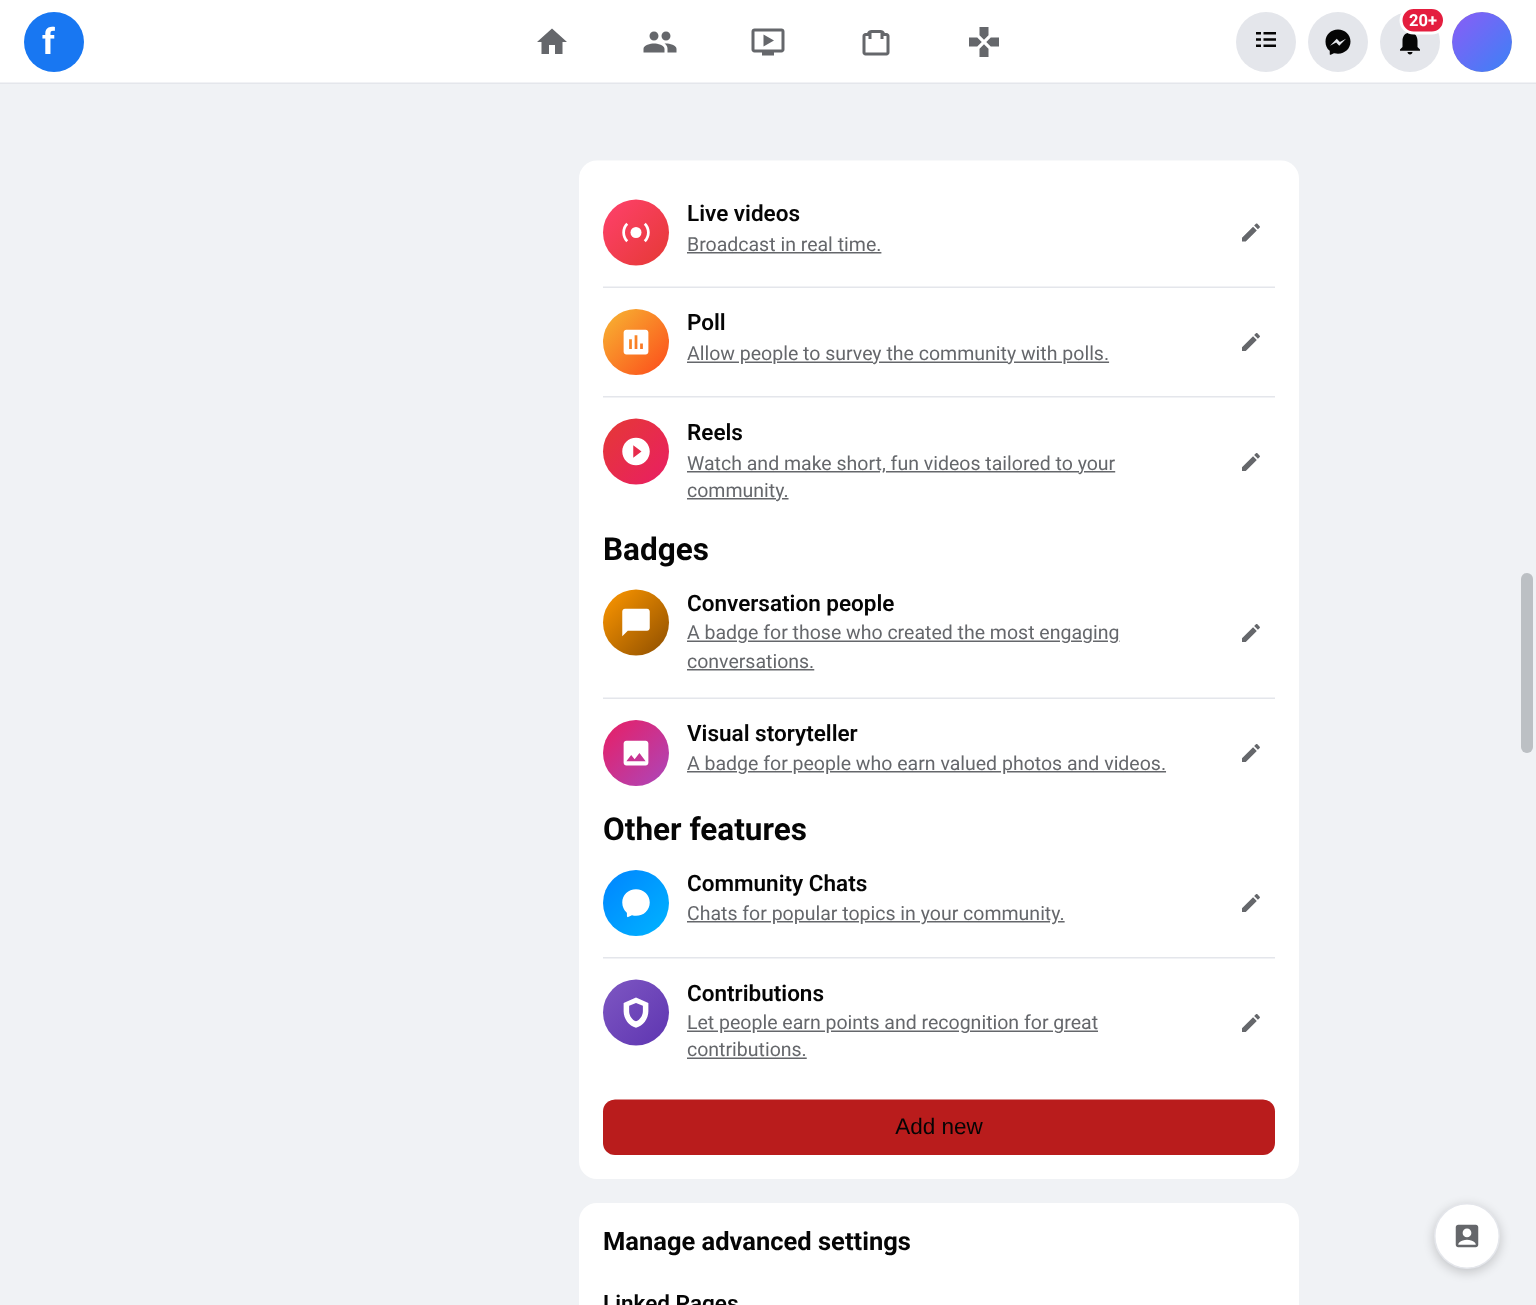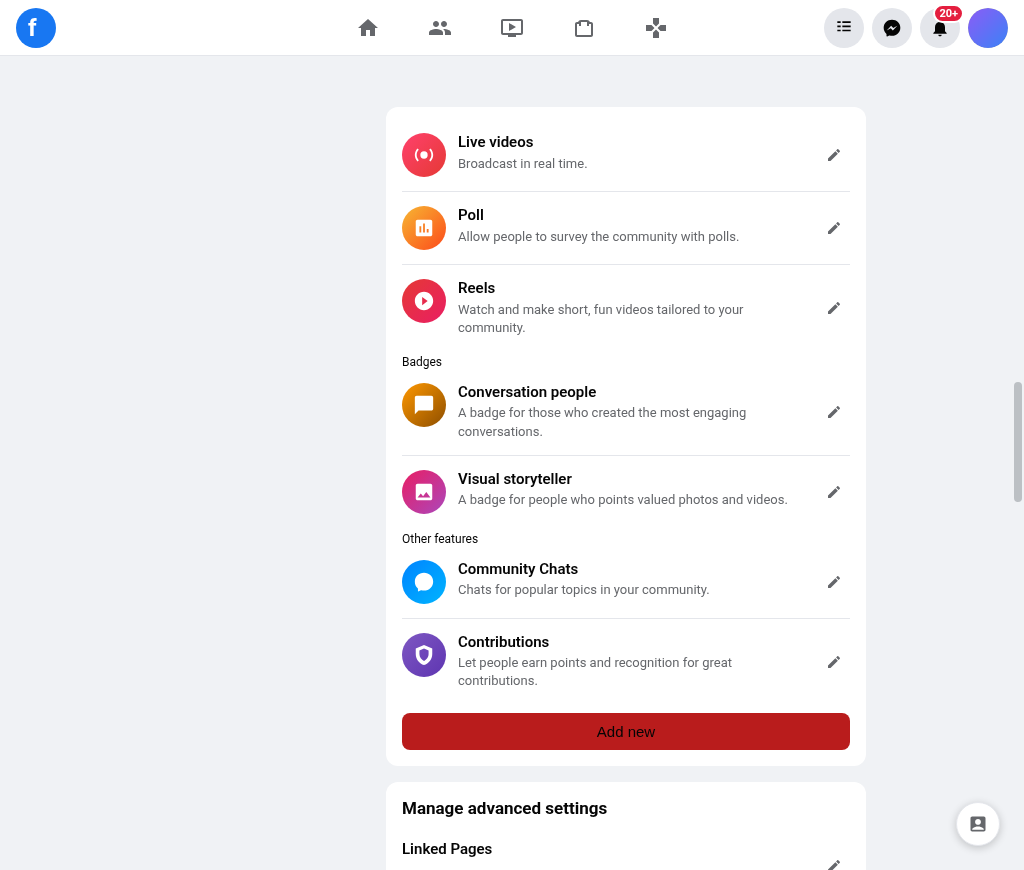--- a/index.html
+++ b/index.html
@@ -178,40 +178,41 @@
       font-size: 15px;
       font-weight: 600;
       color: #050505;
       line-height: 1.3;
     }
     .feature-desc {
       font-size: 13px;
       color: #65676b;
       line-height: 1.4;
       margin-top: 2px;
+      text-decoration: underline;
     }
     .edit-btn {
       width: 32px;
       height: 32px;
       border-radius: 50%;
       background: transparent;
       border: none;
       cursor: pointer;
       display: flex;
       align-items: center;
       justify-content: center;
       color: #65676b;
       flex-shrink: 0;
       align-self: center;
     }
     .edit-btn svg { width: 16px; height: 16px; fill: #65676b; }
 
     .section-header {
-      font-size: 12px;
-      font-weight: 400;
+      font-size: 21px;
+      font-weight: 700;
       color: #050505;
       padding: 8px 0 4px 0;
     }
 
     .divider {
       height: 1px;
       background: #e4e6eb;
       margin: 4px 0;
     }
 
@@ -480,21 +481,21 @@
 
       
       <div class="feature-item">
         <div class="feature-icon visual">
           <svg viewBox="0 0 24 24" style="width:22px;height:22px;fill:white;">
             <path d="M21 19V5c0-1.1-.9-2-2-2H5c-1.1 0-2 .9-2 2v14c0 1.1.9 2 2 2h14c1.1 0 2-.9 2-2zM8.5 13.5l2.5 3.01L14.5 12l4.5 6H5l3.5-4.5z"></path>
           </svg>
         </div>
         <div class="feature-text">
           <div class="feature-title">Visual storyteller</div>
-          <div class="feature-desc">A badge for people who points valued photos and videos.</div>
+          <div class="feature-desc">A badge for people who earn valued photos and videos.</div>
         </div>
         <button class="edit-btn">
           <svg viewBox="0 0 24 24">
               <path d="M3 17.25V21h3.75L17.81 9.94l-3.75-3.75L3 17.25zM20.71 7.04c.39-.39.39-1.02 0-1.41l-2.34-2.34c-.39-.39-1.02-.39-1.41 0l-1.83 1.83 3.75 3.75 1.83-1.83z"></path>
             </svg>
         </button>
       </div>
 
       
       <div class="section-header">Other features</div>

